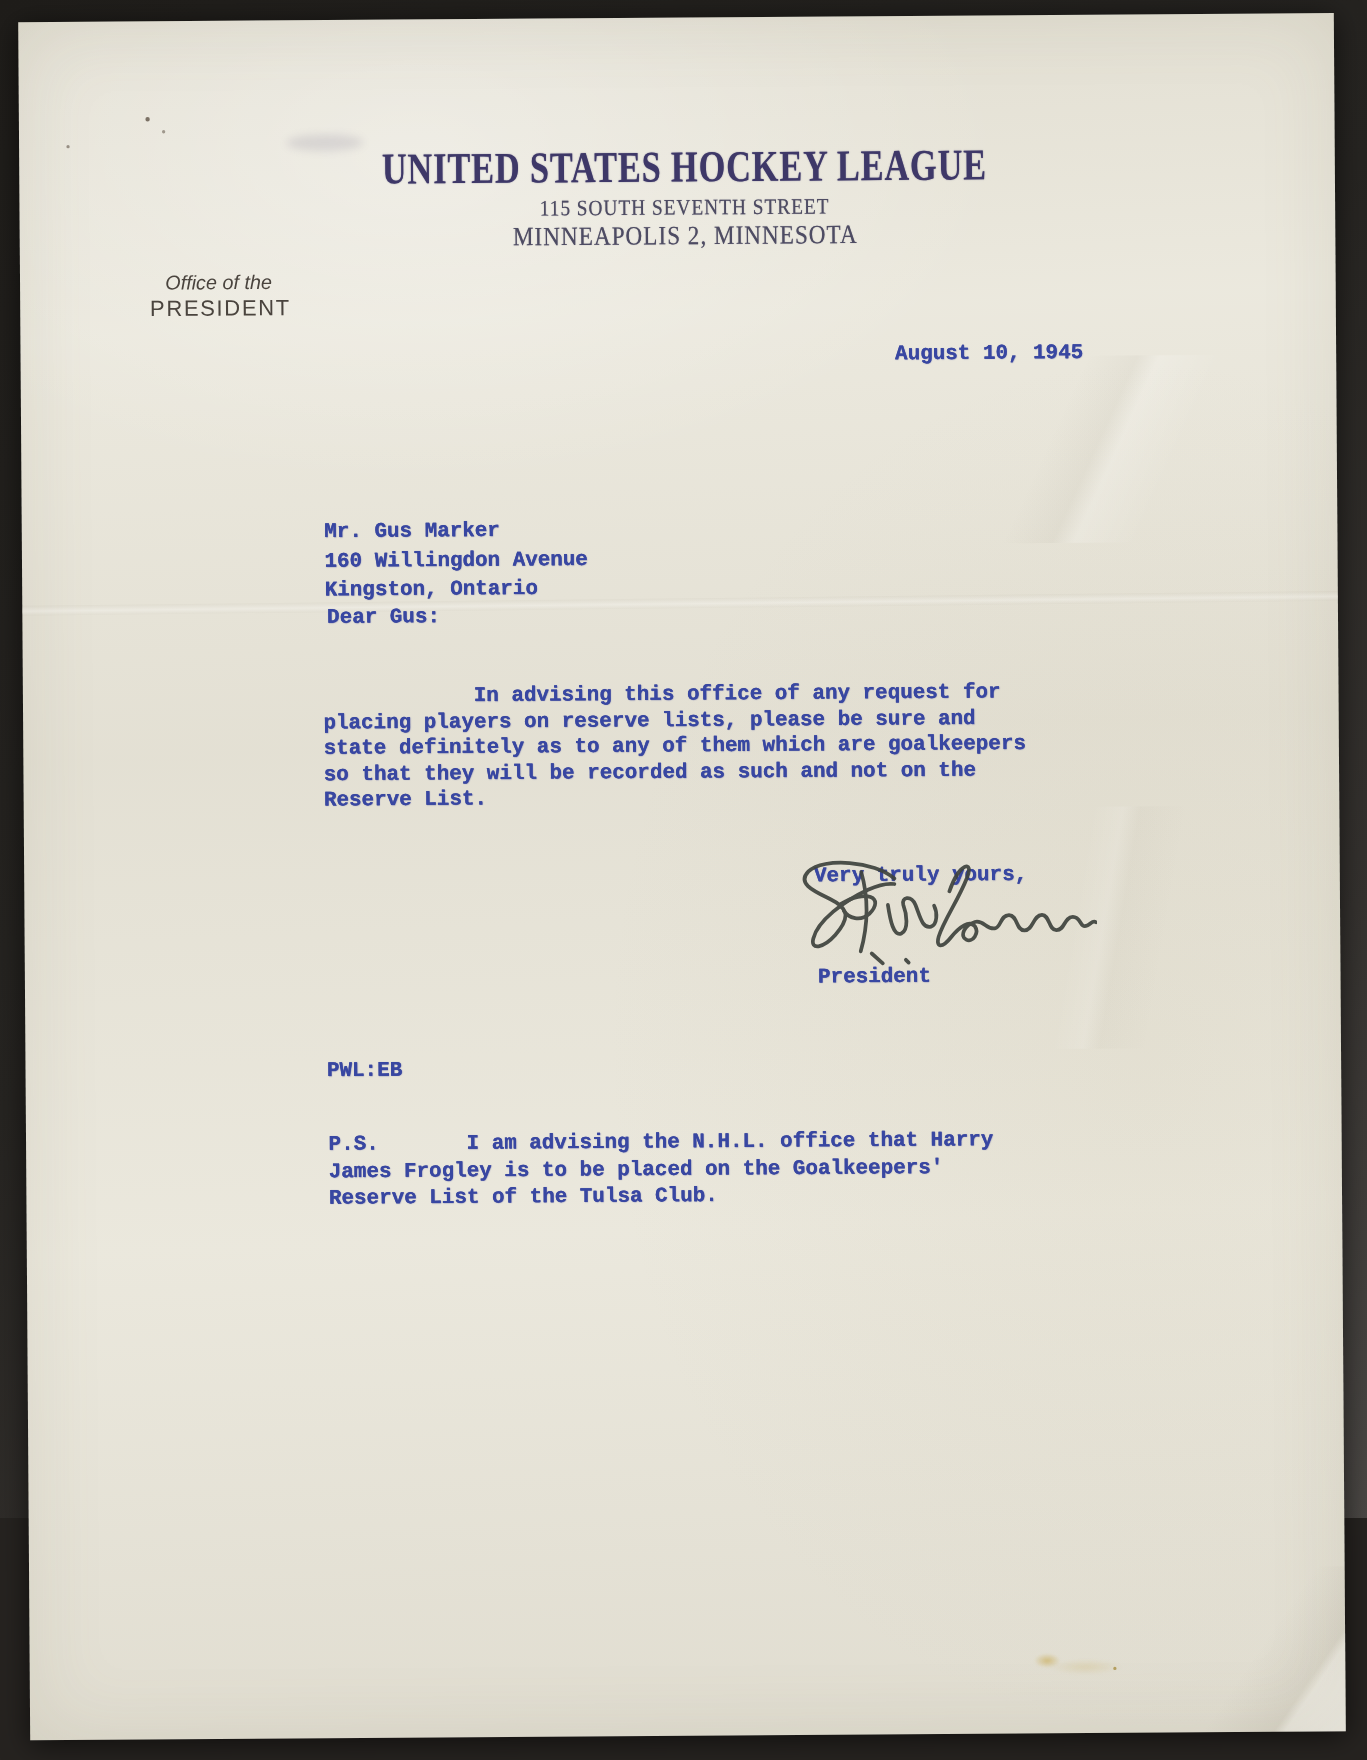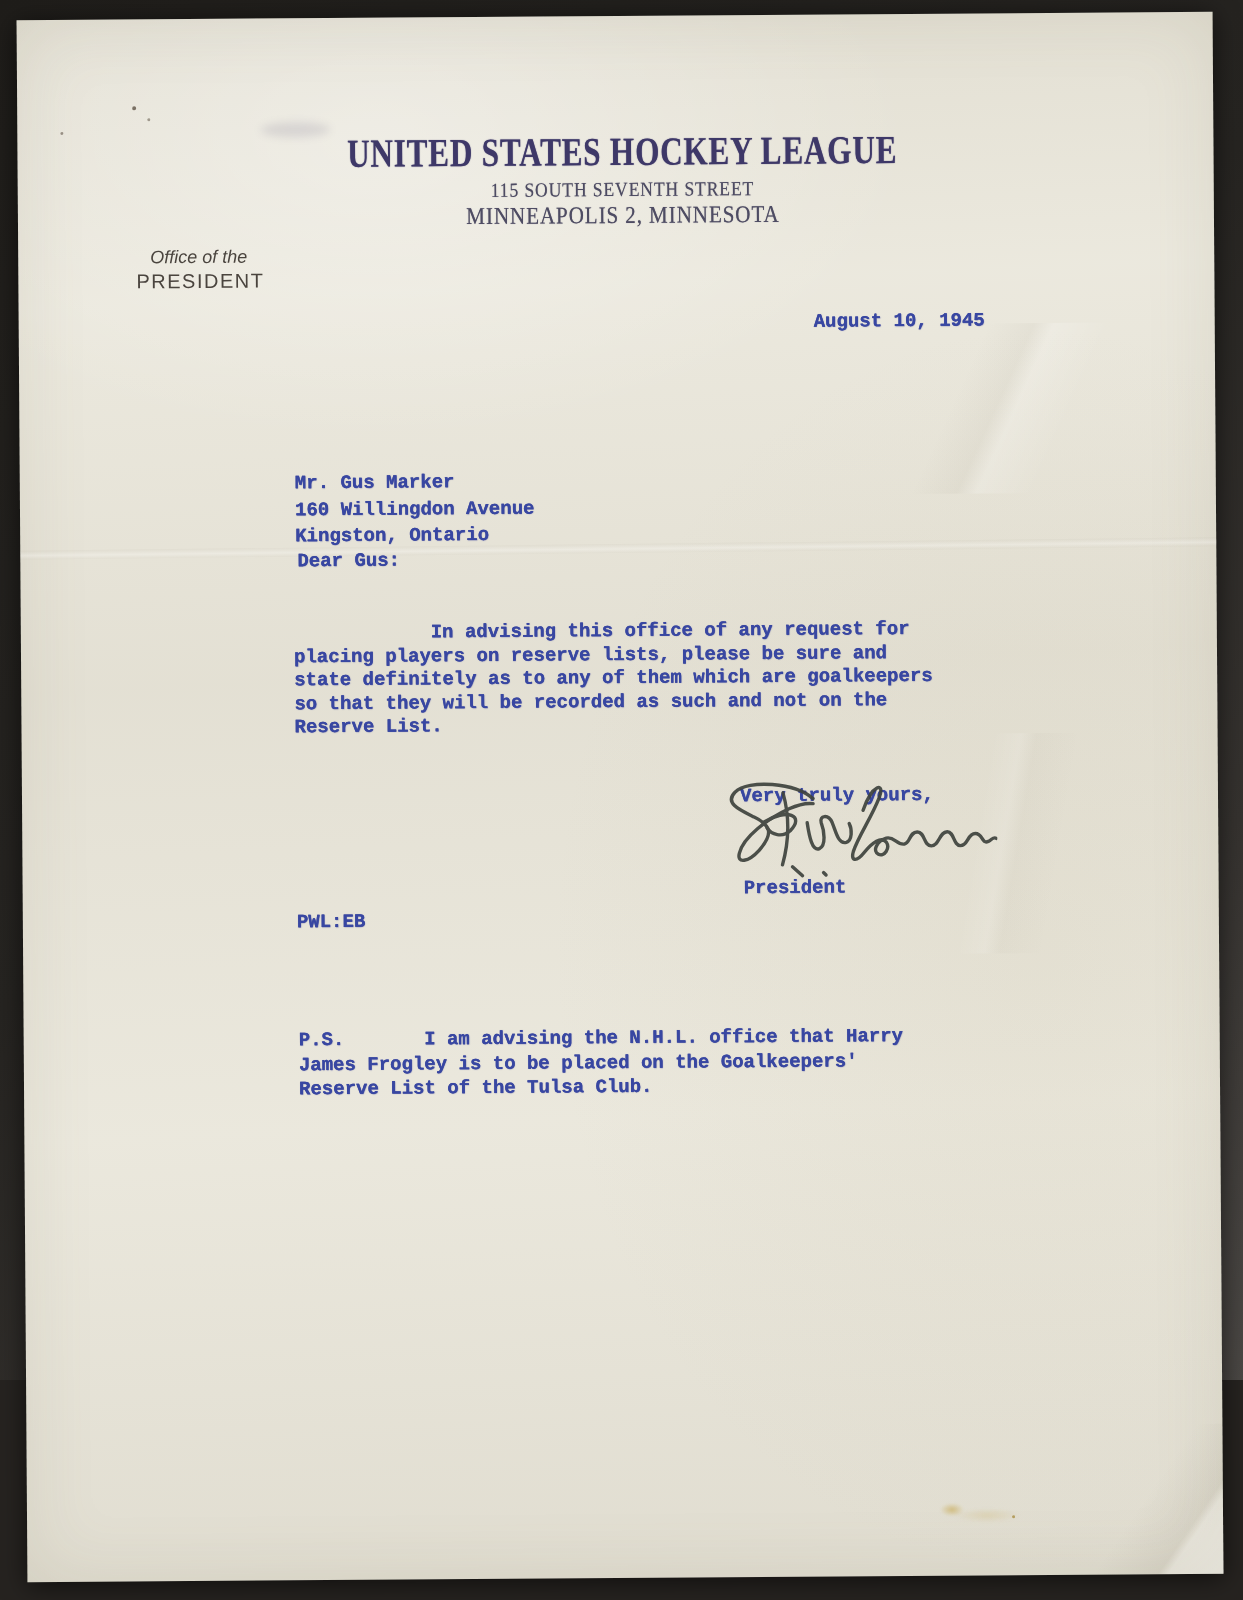--- a/index.html
+++ b/index.html
@@ -124,21 +124,21 @@
     color: var(--typewriter-ink);
     white-space: pre;
     text-shadow: 0.4px 0.4px 0.9px rgba(45,55,150,0.55), 0 0 0.5px rgba(45,55,150,0.8);
   }
   .date       { left: 795px; top: 296px; }
   .recipient  { left: 275px; top: 452px;  line-height: 26.5px; }
   .salutation { left: 277px; top: 532px; }
   .body-par   { left: 273px; top: 604px;  line-height: 23.5px; }
   .closing    { left: 718px; top: 770px; }
   .signer-title { left: 721px; top: 862px; }
-  .initials   { left: 274px; top: 893px; }
+  .initials   { left: 274px; top: 944px; }
   .postscript { left: 275px; top: 1010px; line-height: 24.5px; }
 
   
   .signature {
     position: absolute; left: 673px; top: 760px; width: 302px; height: 108px;
     color: var(--signature-ink);
     z-index: 5;
   }
   .signature svg { width: 100%; height: 100%; opacity: 0.92; }
 </style>

